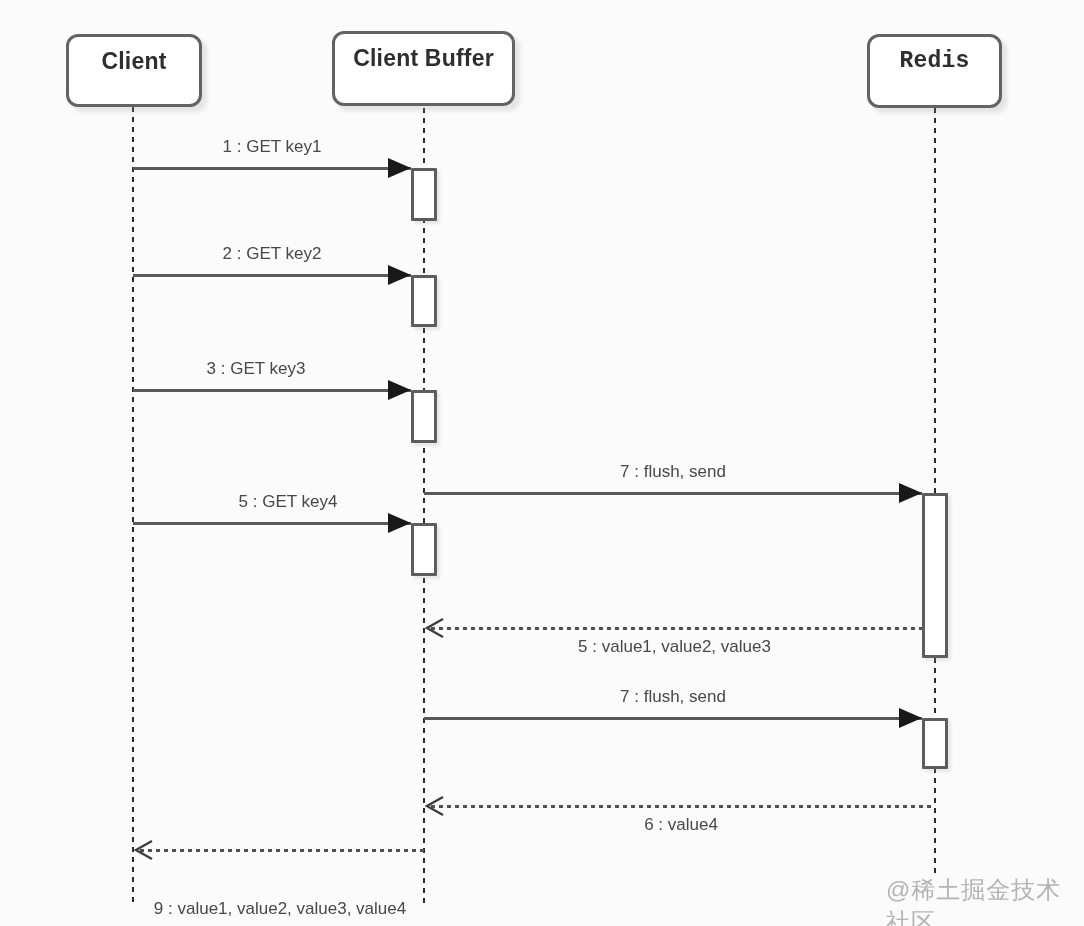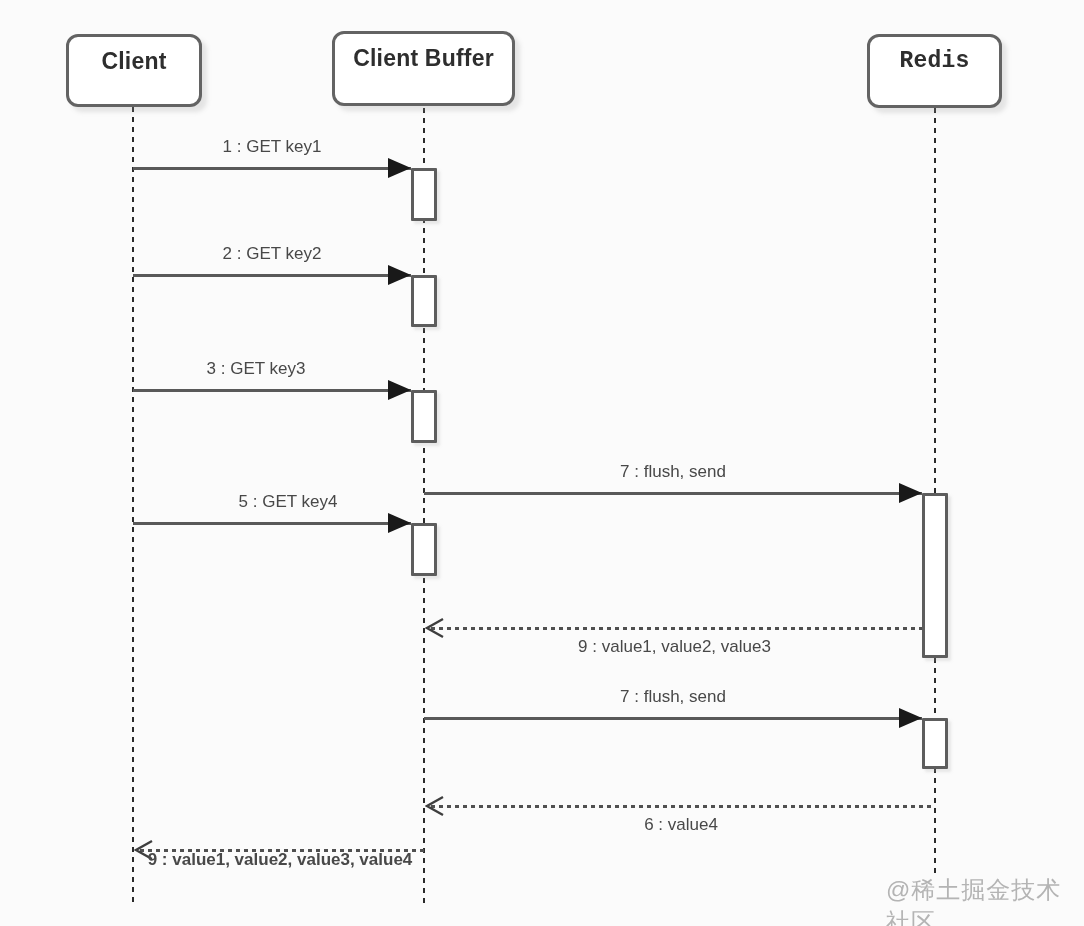--- a/index.html
+++ b/index.html
@@ -122,29 +122,29 @@
       <div class="msg-line-sync" style="left: 424px; top: 492px; width: 498px;"></div>
       <div class="arrow-solid" style="left: 899px; top: 483px;"></div>
       <div class="msg-label" style="left: 453px; top: 462px;">7 : flush, send</div>
       <div class="msg-line-sync" style="left: 133px; top: 522px; width: 278px;"></div>
       <div class="arrow-solid" style="left: 388px; top: 513px;"></div>
       <div class="msg-label" style="left: 68px; top: 492px;">5 : GET key4</div>
       <div class="msg-line-reply" style="left: 431px; top: 627px; width: 491px;"></div>
       <div class="arrow-open" style="left: 425px; top: 617px;"><svg width="19" height="22" viewBox="0 0 19 22">
           <polyline points="18,2 2,11 18,20" fill="none" stroke="#3e3e3e" stroke-width="2.4"></polyline>
         </svg></div>
-      <div class="msg-label" style="left: 454.5px; top: 637px;">9 : value1, value2, value3</div>
+      <div class="msg-label" style="left: 454.5px; top: 637px;">5 : value1, value2, value3</div>
       <div class="msg-line-sync" style="left: 424px; top: 717px; width: 498px;"></div>
       <div class="arrow-solid" style="left: 899px; top: 708px;"></div>
       <div class="msg-label" style="left: 453px; top: 687px;">7 : flush, send</div>
       <div class="msg-line-reply" style="left: 431px; top: 805px; width: 504px;"></div>
       <div class="arrow-open" style="left: 425px; top: 795px;"><svg width="19" height="22" viewBox="0 0 19 22">
           <polyline points="18,2 2,11 18,20" fill="none" stroke="#3e3e3e" stroke-width="2.4"></polyline>
         </svg></div>
       <div class="msg-label" style="left: 461px; top: 815px;">6 : value4</div>
       <div class="msg-line-reply" style="left: 140px; top: 849px; width: 284px;"></div>
       <div class="arrow-open" style="left: 134px; top: 839px;"><svg width="19" height="22" viewBox="0 0 19 22">
           <polyline points="18,2 2,11 18,20" fill="none" stroke="#3e3e3e" stroke-width="2.4"></polyline>
         </svg></div>
-      <div class="msg-label" style="left: 60px; top: 850px; font-weight: bold;">9 : value1, value2, value3, value4</div>
+      <div class="msg-label" style="left: 60px; top: 899px;">9 : value1, value2, value3, value4</div>
     </div>
   <div class="watermark">@稀土掘金技术社区</div>
 </div>
 
 </body></html>

